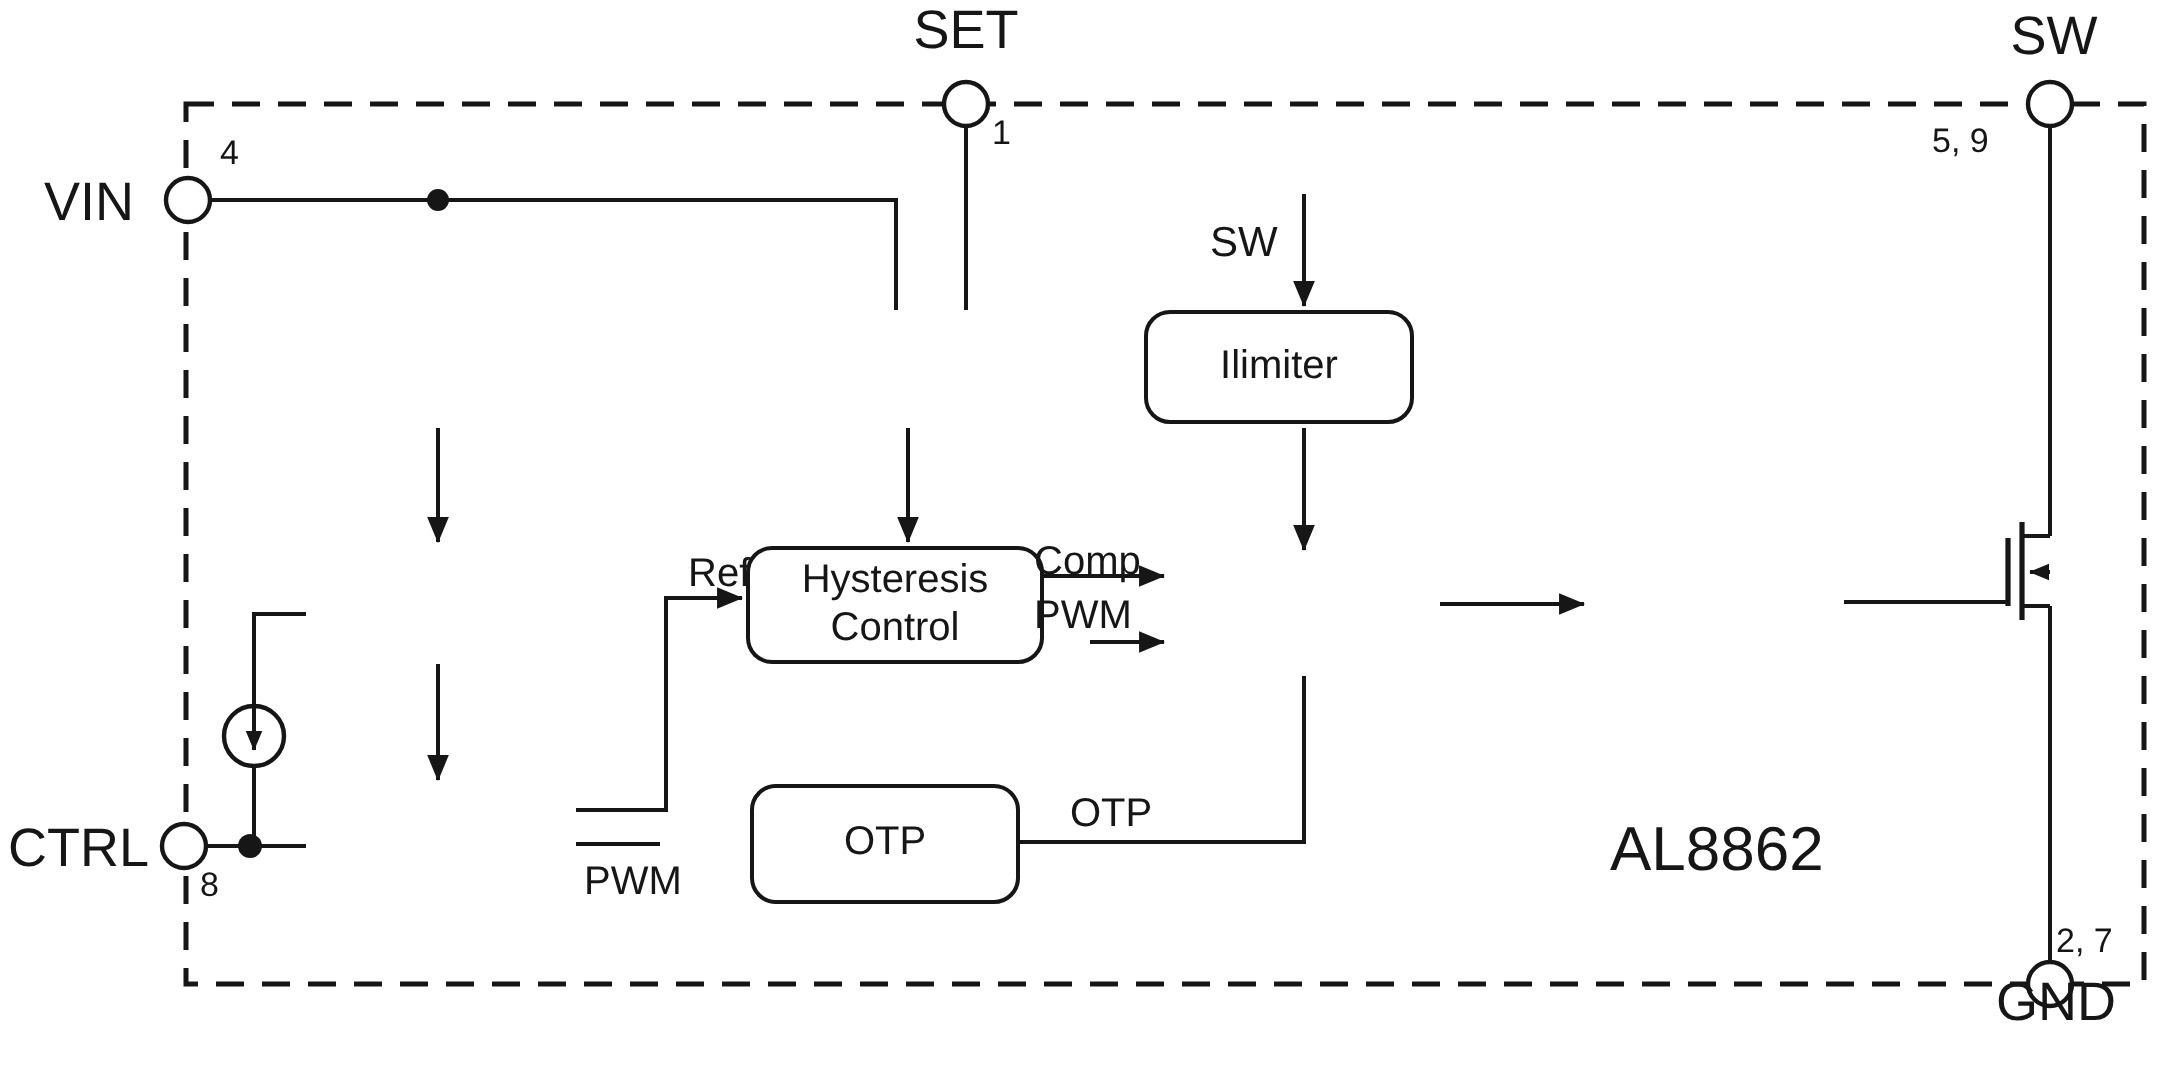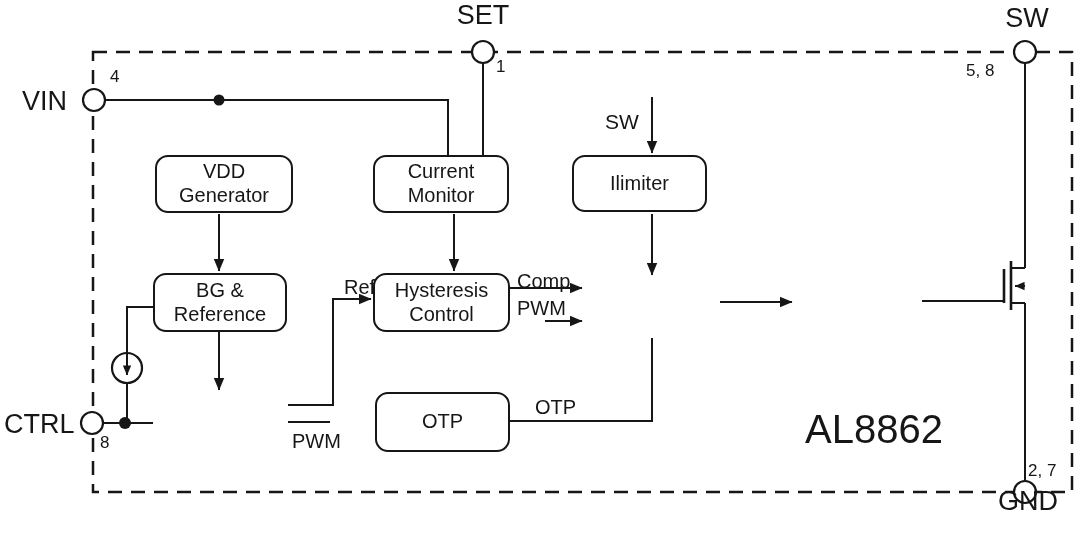--- a/index.html
+++ b/index.html
@@ -12,21 +12,21 @@
   .block{
     position:absolute;z-index:2;box-sizing:border-box;
     background:#ffffff;border:2.2px solid #161616;border-radius:13px;
     display:flex;align-items:center;justify-content:center;text-align:center;
     font-size:20px;line-height:1.18;white-space:pre-line;color:#161616;
   }
   .lbl{position:absolute;z-index:3;white-space:nowrap;color:#161616;}
   .pin-name{font-size:27px;}
   .pin-num{font-size:17px;}
   .net{font-size:20px;}
-  .part{font-size:40px;}
+  .part{font-size:31px;}
   .ctr{transform:translateX(-50%);}
 </style>
 </head>
 <body>
 
 <div id="stage">
 
   <svg id="wires" width="1080" height="535" viewBox="0 0 1080 535">
     <defs>
       <marker id="arr" markerUnits="userSpaceOnUse" markerWidth="13" markerHeight="11" viewBox="0 0 12 10" refX="11.5" refY="5" orient="auto">
@@ -81,40 +81,34 @@
 
     <g fill="#ffffff" stroke="#161616" stroke-width="2.2">
       <circle cx="94" cy="100" r="11"></circle>
       <circle cx="483" cy="52" r="11"></circle>
       <circle cx="1025" cy="52" r="11"></circle>
       <circle cx="92" cy="423" r="11"></circle>
       <circle cx="1025" cy="492" r="11"></circle>
     </g>
   </svg>
 
-  <div class="block" style="left:155px;top:155px;width:138px;height:58px">VDD
-Generator</div>
-  <div class="block" style="left:373px;top:155px;width:136px;height:58px">Current
-Monitor</div>
   <div class="block" style="left:572px;top:155px;width:135px;height:57px">Ilimiter</div>
-  <div class="block" style="left:153px;top:273px;width:134px;height:59px">BG &amp;
-Reference</div>
-  <div class="block" style="left:373px;top:273px;width:137px;height:59px">Hysteresis
+  <div class="block" style="left:373px;top:273px;width:149px;height:59px">Hysteresis
 Control</div>
   <div class="block" style="left:375px;top:392px;width:135px;height:60px">OTP</div>
 
   <span class="lbl pin-name" style="left:22px;top:86px">VIN</span>
   <span class="lbl pin-name ctr" style="left:483px;top:0px">SET</span>
   <span class="lbl pin-name ctr" style="left:1027px;top:3px">SW</span>
   <span class="lbl pin-name" style="left:4px;top:409px">CTRL</span>
   <span class="lbl pin-name ctr" style="left:1028px;top:486px">GND</span>
 
   <span class="lbl pin-num" style="left:110px;top:67px">4</span>
   <span class="lbl pin-num" style="left:496px;top:57px">1</span>
-  <span class="lbl pin-num" style="left:966px;top:61px">5, 8</span>
+  <span class="lbl pin-num" style="left:966px;top:61px">5, 9</span>
   <span class="lbl pin-num" style="left:100px;top:433px">8</span>
   <span class="lbl pin-num" style="left:1028px;top:461px">2, 7</span>
 
   <span class="lbl net" style="left:605px;top:110px;font-size:21px">SW</span>
   <span class="lbl net" style="left:344px;top:276px">Ref</span>
   <span class="lbl net" style="left:517px;top:270px">Comp</span>
   <span class="lbl net" style="left:517px;top:297px">PWM</span>
   <span class="lbl net" style="left:292px;top:430px">PWM</span>
   <span class="lbl net" style="left:535px;top:396px">OTP</span>
 

